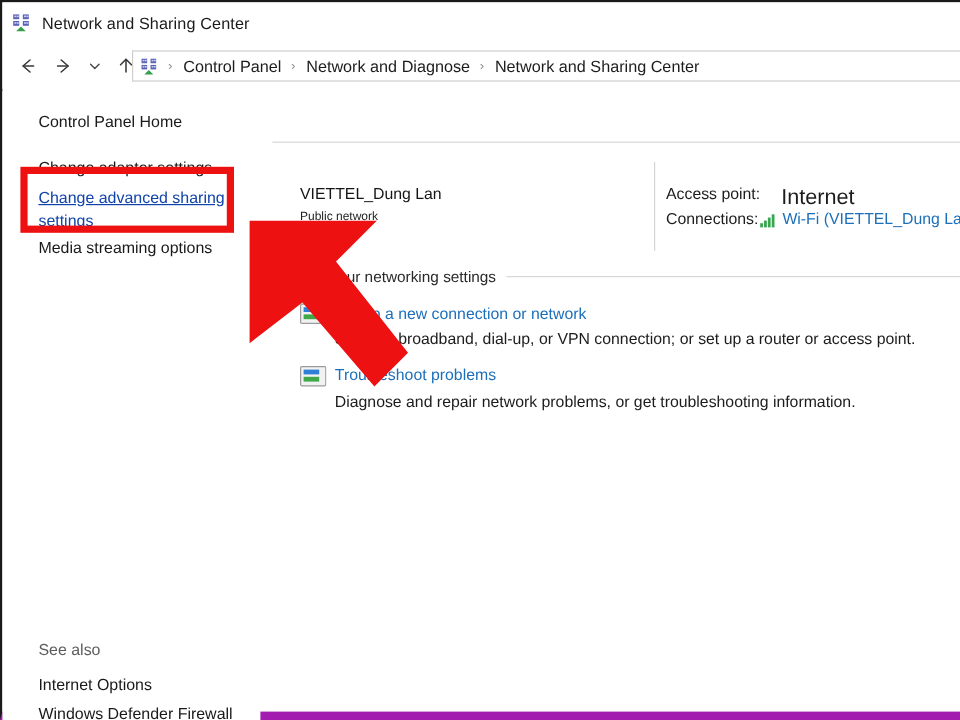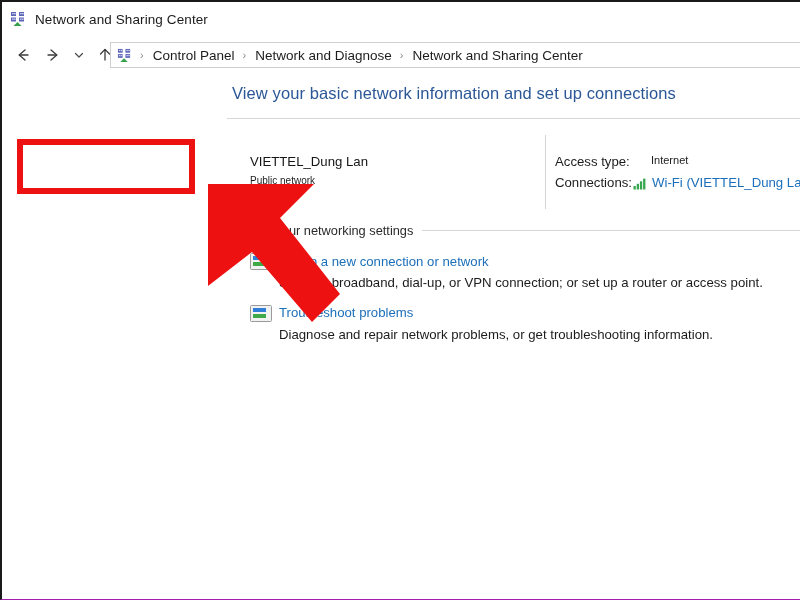--- a/index.html
+++ b/index.html
@@ -8,21 +8,21 @@
     background: #ffffff;
     font-family: "Liberation Sans", sans-serif;
     overflow: hidden;
   }
   #root {
     position: relative;
     width: 800px; height: 600px;
     background: #ffffff;
     border-left: 2px solid #1a1a1a;
     border-top: 2px solid #1a1a1a;
-    border-bottom: 1px solid #a21caf;
+    border-bottom: 7px solid #a21caf;
   }
 
   
   .titlebar {
     position: absolute; left: 0; top: 0; width: 800px; height: 34px;
     background: #ffffff;
     display: flex; align-items: center;
   }
   .titlebar .app-icon { margin-left: 8px; margin-right: 9px; }
   .titlebar .title-text {
@@ -104,21 +104,21 @@
     font-size: 10px; color: #1c1c1c; white-space: nowrap;
   }
   .vdivider {
     position: absolute; left: 328px; top: 59px; width: 1px; height: 74px;
     background: #d4d4d4;
   }
   .detail-label {
     position: absolute; font-size: 13.2px; color: #1c1c1c; white-space: nowrap;
   }
   .detail-value {
-    position: absolute; font-size: 11px; color: #1c1c1c; white-space: nowrap;
+    position: absolute; font-size: 18px; color: #1c1c1c; white-space: nowrap;
   }
   .detail-link {
     position: absolute; font-size: 13.2px; color: #1c6fba; white-space: nowrap;
   }
 
   .link-line {
     position: absolute; font-size: 13.2px; color: #1c6fba; white-space: nowrap;
   }
   .desc-line {
     position: absolute; font-size: 13.2px; color: #1c1c1c; white-space: nowrap;
@@ -210,35 +210,45 @@
       </svg>
     </span>
     <span class="crumb-sep">›</span>
     <span class="crumb">Control Panel</span>
     <span class="crumb-sep">›</span>
     <span class="crumb">Network and Diagnose</span>
     <span class="crumb-sep">›</span>
     <span class="crumb">Network and Sharing Center</span>
   </div>
 
+  <div class="leftpane">
+    <div class="lp-link plain" style="top:18px;">Control Panel Home</div>
+    <div class="lp-link plain" style="top:56px;">Change adapter settings</div>
+    <div class="lp-link blue" style="top:81px;">Change advanced sharing</div>
+    <div class="lp-link blue" style="top:100px;">settings</div>
+    <div class="lp-link plain" style="top:123px;">Media streaming options</div>
+
+    <div class="lp-seealso-head" style="top:458px;">See also</div>
+    <div class="lp-link plain" style="top:487px;">Internet Options</div>
+    <div class="lp-link plain" style="top:511px;">Windows Defender Firewall</div>
+  </div>
 
   <div class="content">
 
-    <div class="page-heading">View your basic network information and set up connections</div>
 
     <div class="section-row" style="top:42px;">
       <span class="section-rule"></span>
     </div>
 
     <div class="net-name">VIETTEL_Dung Lan</div>
     <div class="net-type">Public network</div>
 
     <div class="vdivider"></div>
 
-    <div class="detail-label" style="left:338px; top:78px;">Access type:</div>
+    <div class="detail-label" style="left:338px; top:78px;">Access point:</div>
     <div class="detail-value" style="left:434px; top:78px;">Internet</div>
 
     <div class="detail-label" style="left:338px; top:99px;">Connections:</div>
     <span style="position:absolute; left:416px; top:101px;">
       <svg width="15" height="13" viewBox="0 0 15 13">
         <rect x="0.5" y="9" width="2.3" height="3.5" fill="#36a64f"></rect>
         <rect x="3.7" y="6.8" width="2.3" height="5.7" fill="#36a64f"></rect>
         <rect x="6.9" y="4.3" width="2.3" height="8.2" fill="#36a64f"></rect>
         <rect x="10.1" y="1.6" width="2.3" height="10.9" fill="#36a64f"></rect>
       </svg>

